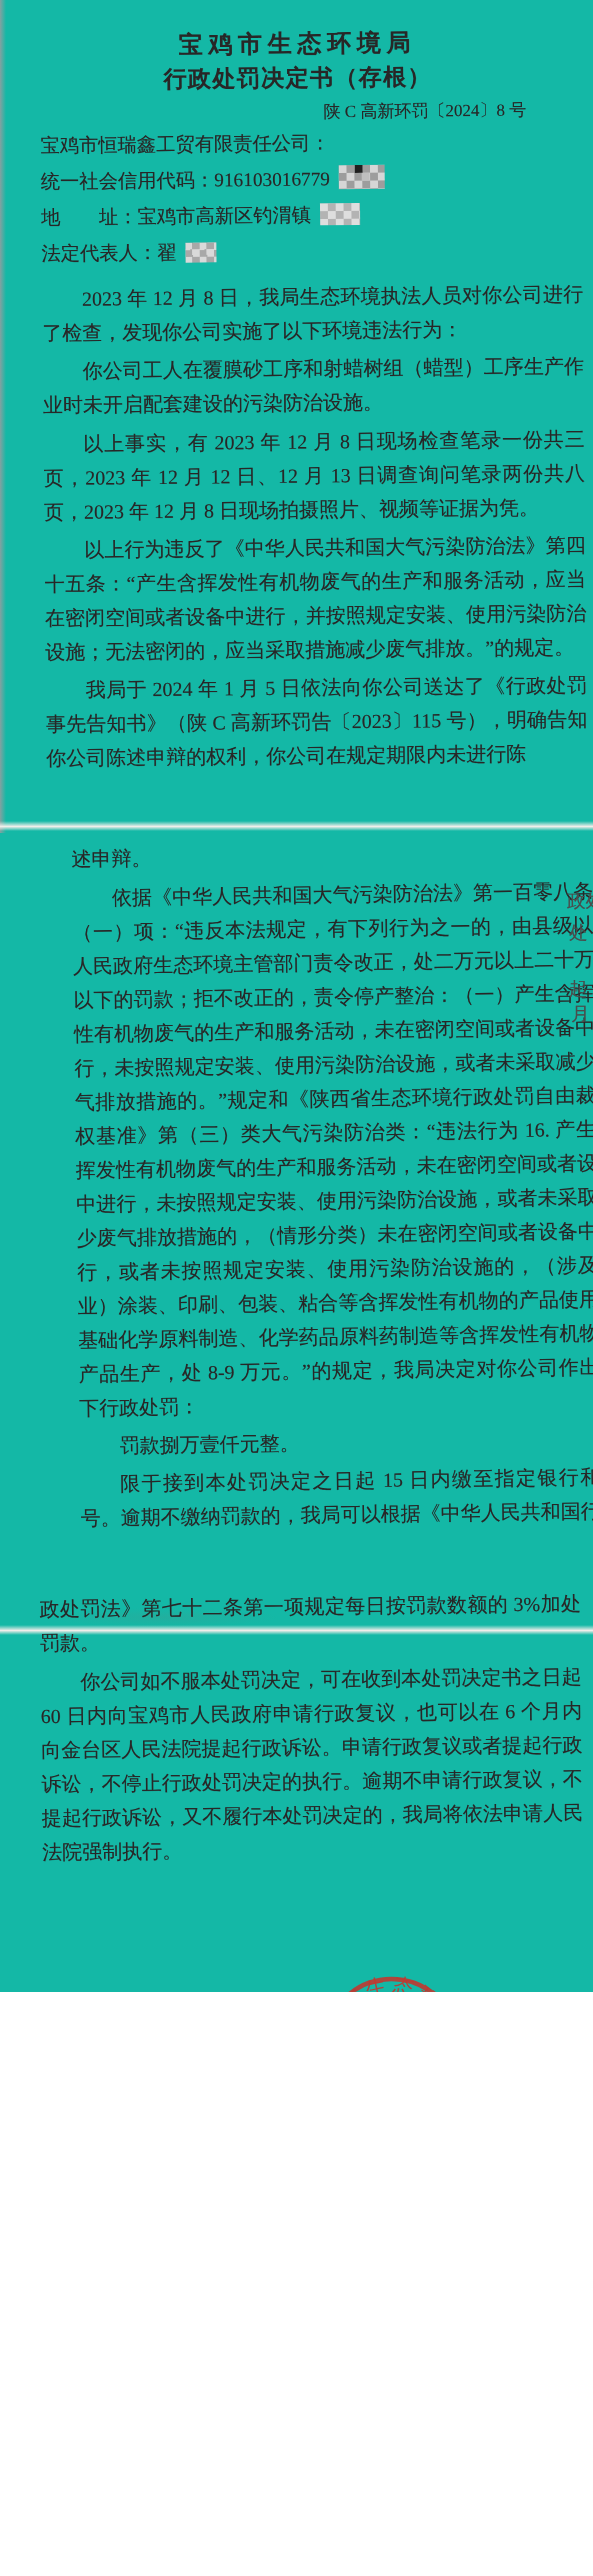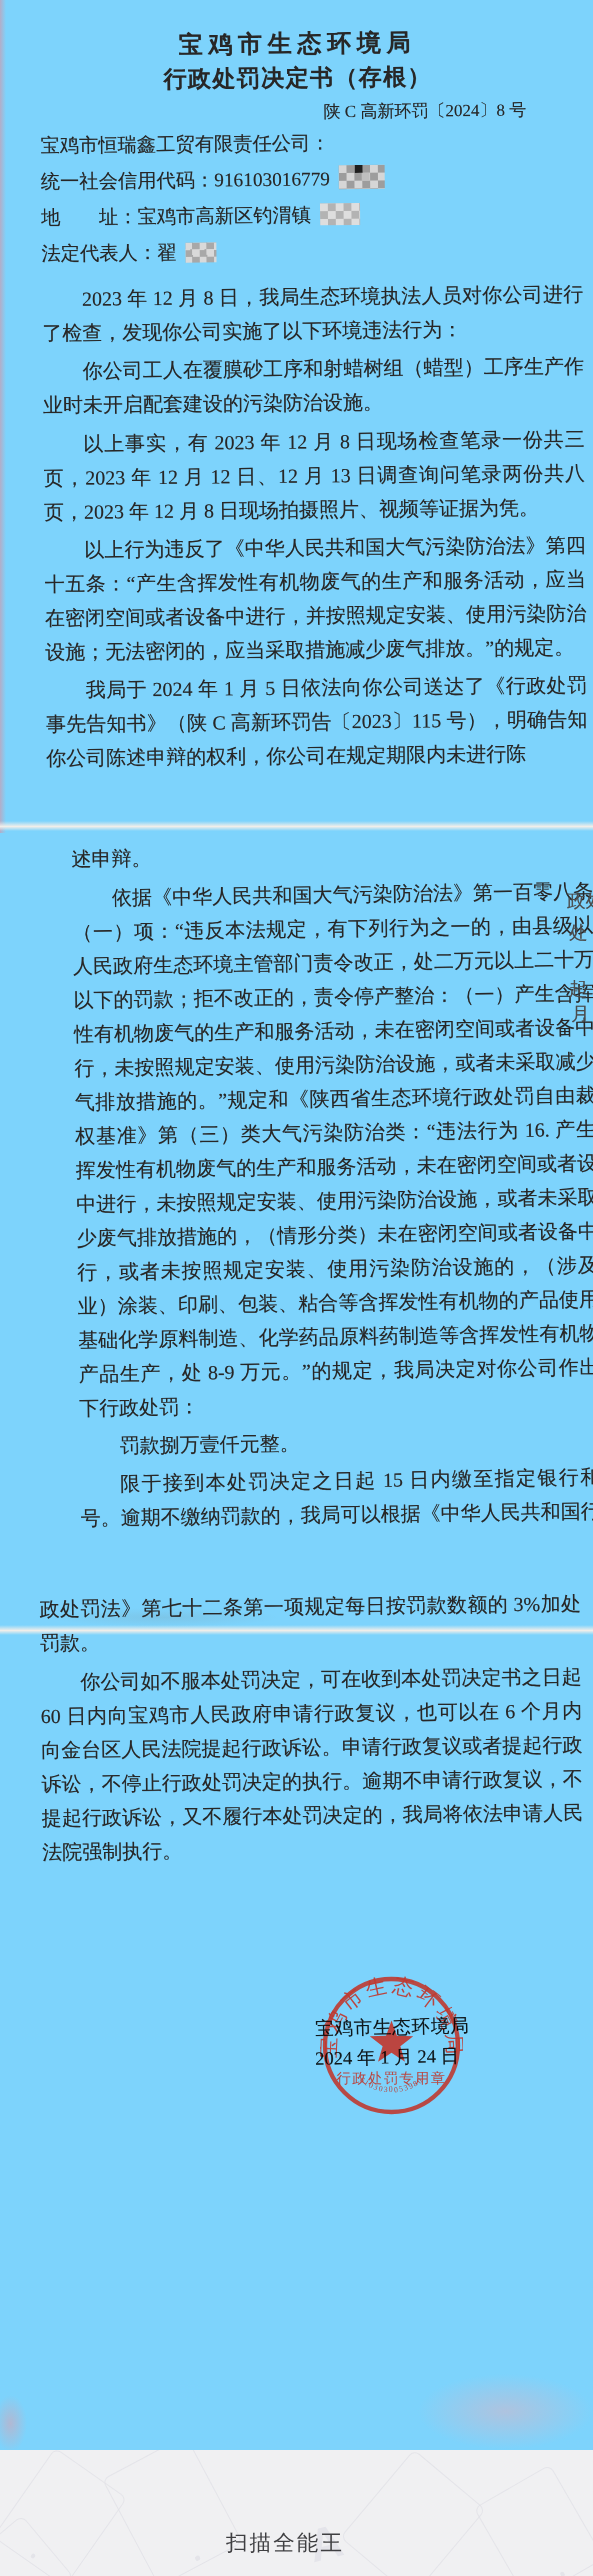--- a/index.html
+++ b/index.html
@@ -1,18 +1,18 @@
 <!DOCTYPE html>
 <html style="font-size:11.4px"><head>
 <meta charset="utf-8">
 <style>
   html,body{margin:0;padding:0;background:#ffffff;}
   .screen{
-    position:relative;width:594px;height:2576px;overflow:hidden;
-    background:#7dd3fc;
+    position:relative;width:594px;height:1992px;overflow:hidden;
+    background:#14b8a6;
     font-family:"Liberation Serif","DejaVu Serif",serif;
     color:#272727;
   }
   .page{position:absolute;left:0;width:594px;overflow:visible;}
   .tilt{transform:rotate(-0.55deg);transform-origin:43px 0;}
   .ink{text-shadow:0.2px 0.2px 0.4px rgba(55,55,55,0.45);}
   .title1{margin:0;padding-top:31.5px;text-align:center;font-size:24px;font-weight:bold;letter-spacing:5.7px;line-height:29px;}
   .title2{margin:5.7px 0 0 0;text-align:center;font-size:23px;font-weight:bold;letter-spacing:1.4px;line-height:29px;}
   .docno{margin:8.6px 0 0 0;text-align:right;padding-right:69px;font-size:17px;line-height:21.5px;}
   .infoline{margin:0;padding-left:39px;font-size:19.3px;line-height:36px;white-space:nowrap;}

